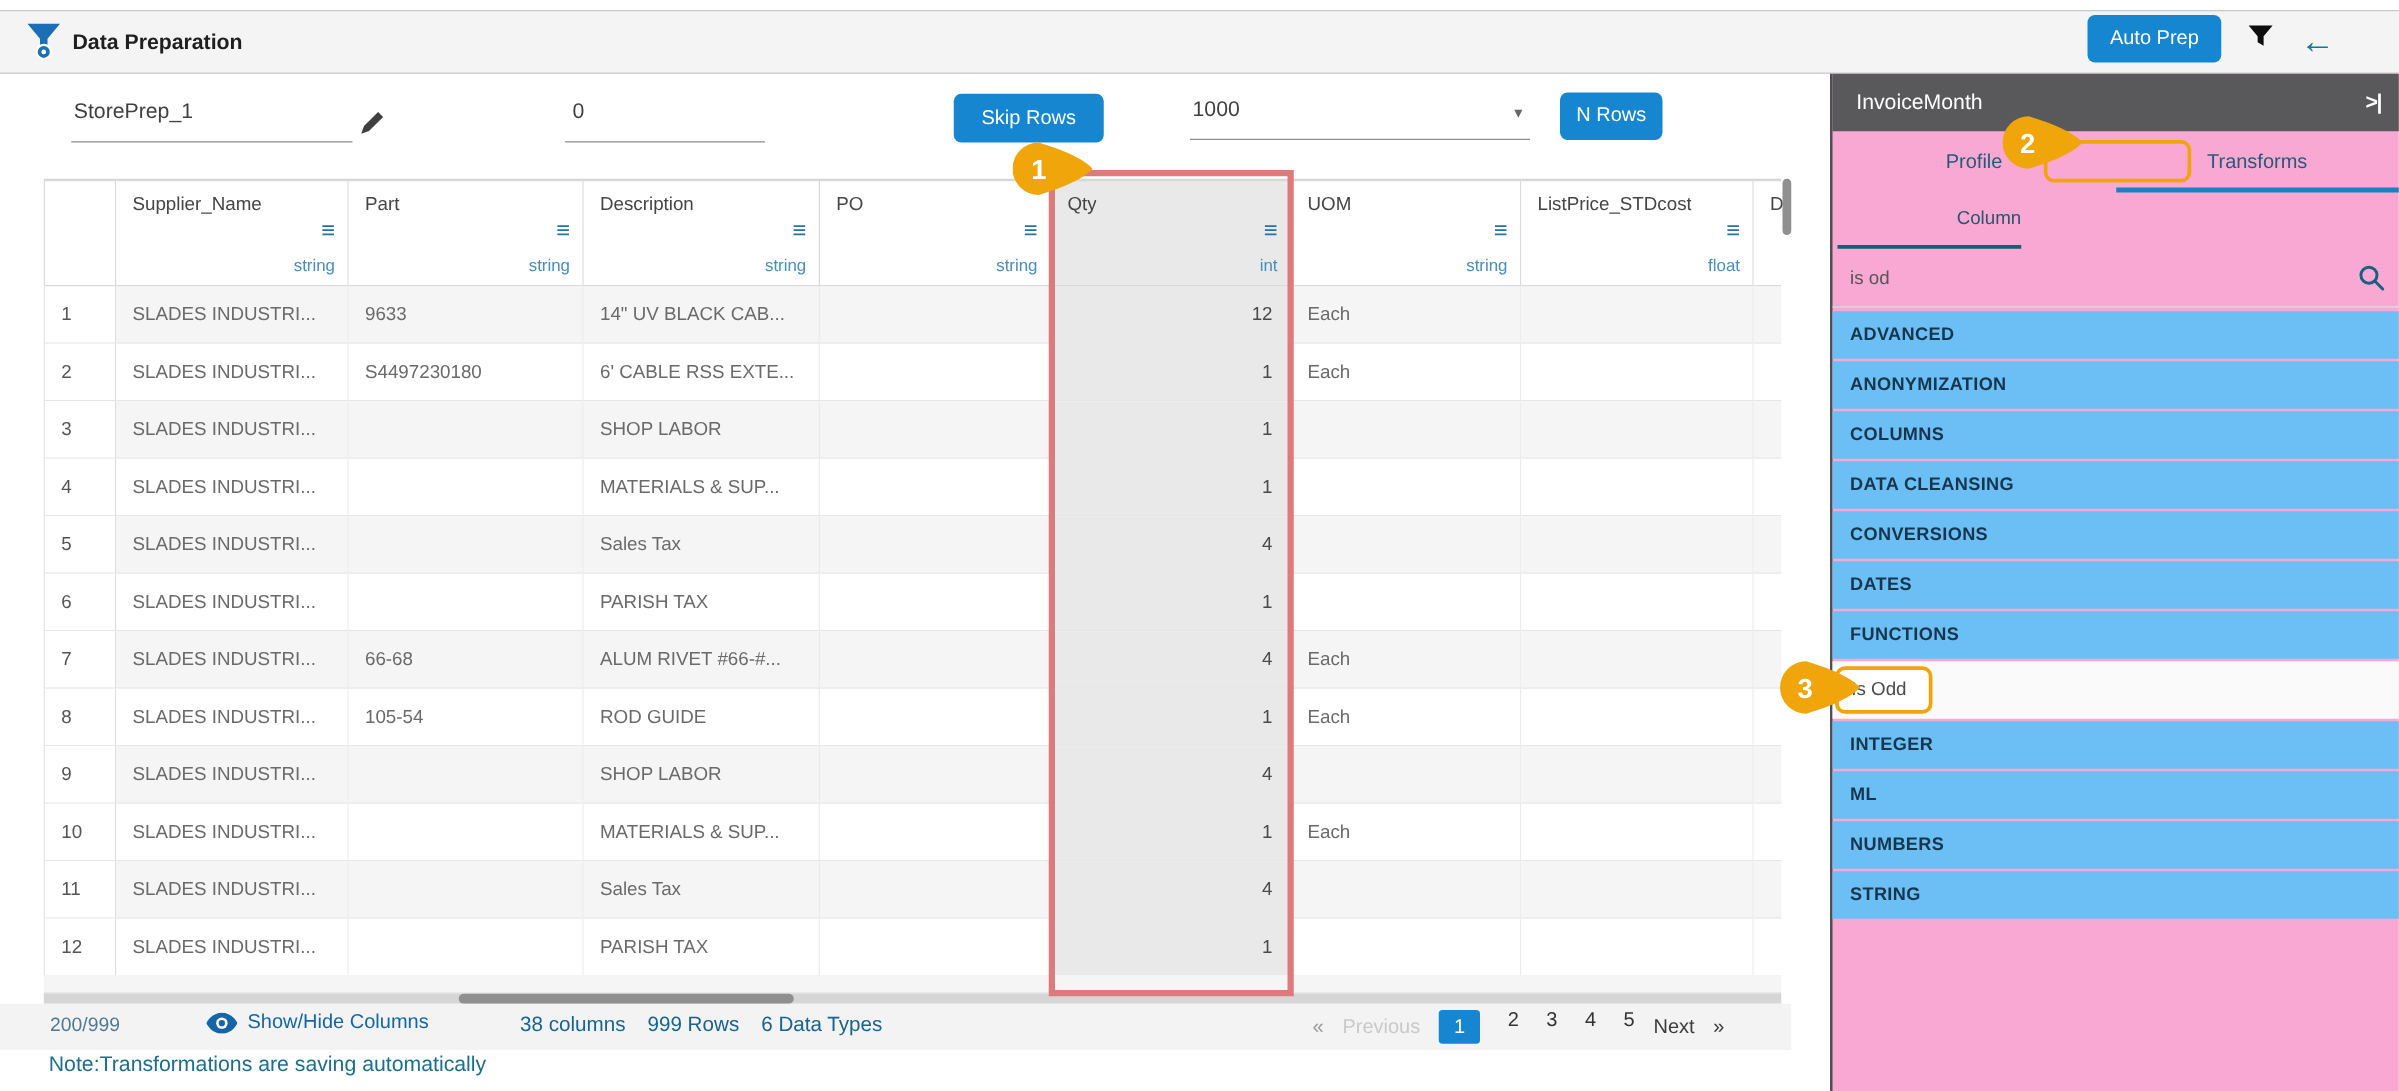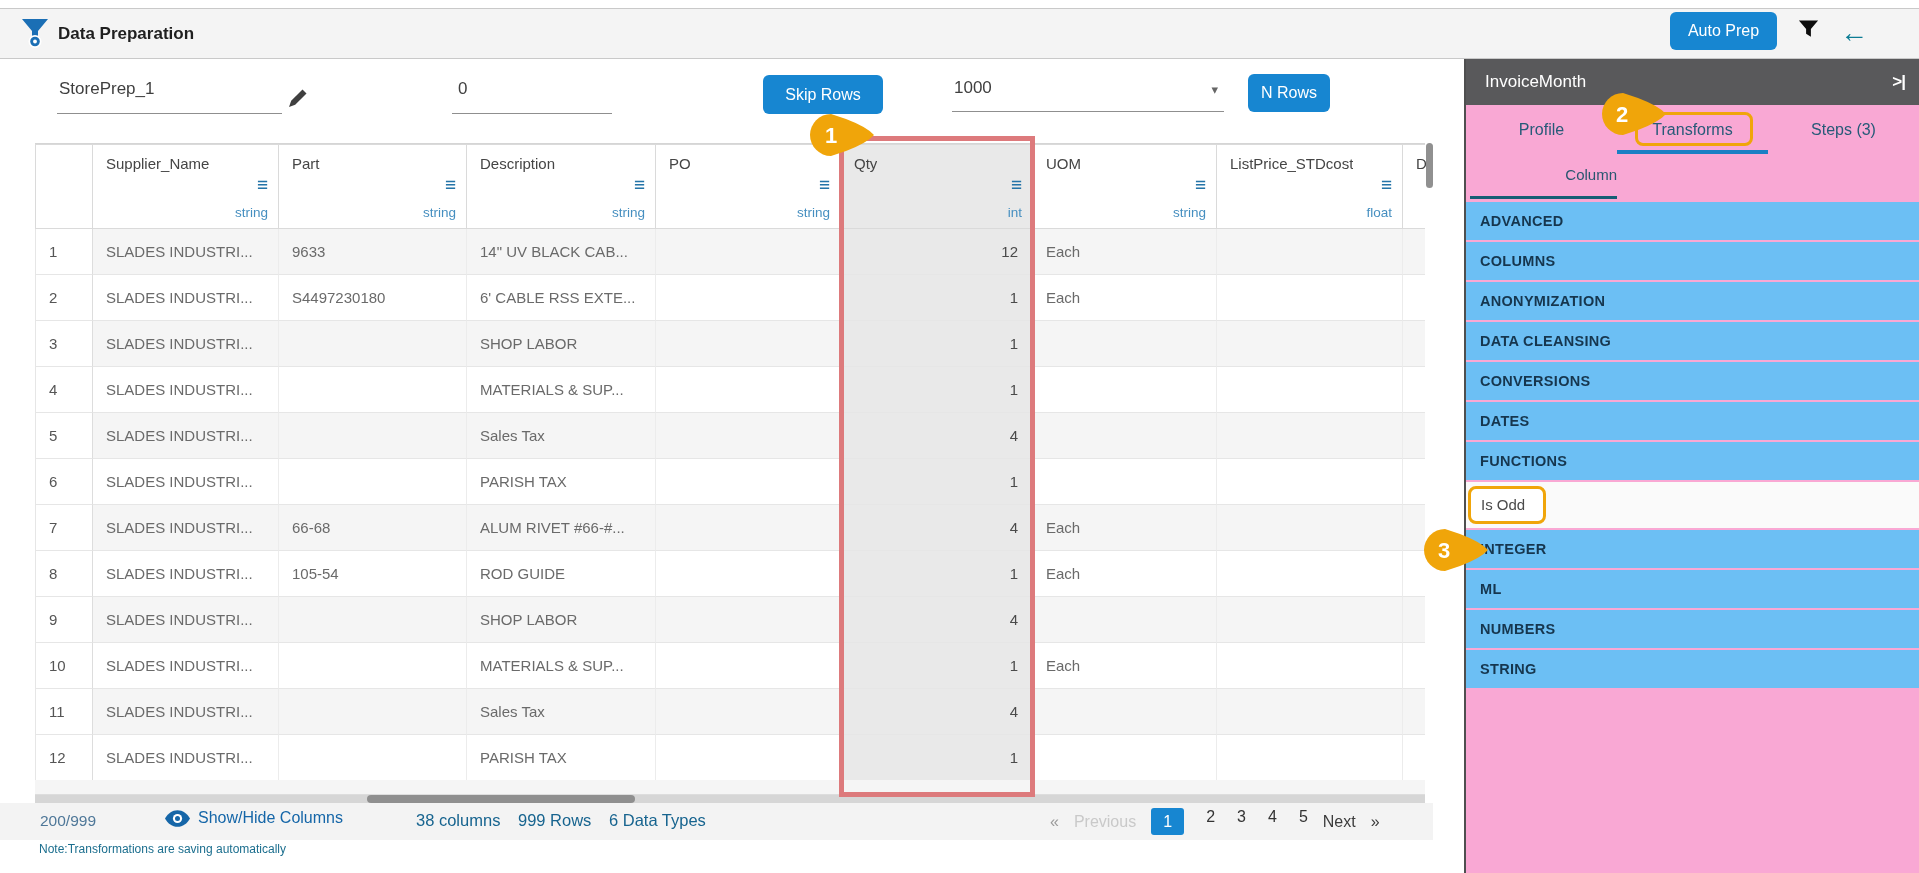--- a/index.html
+++ b/index.html
@@ -66,21 +66,21 @@
     color:#1566a8; font-size:16px; cursor:pointer; }
   #grid-info { position:absolute; left:416px; top:8px; font-size:16.5px; font-weight:500; color:#17648f; }
   #grid-info span { margin-right:13px; }
   #pagination { position:absolute; left:1050px; top:5px; display:flex; align-items:center; gap:15px; font-size:16px; }
   #pagination .arrow { color:#9a9a9a; }
   #pagination .disabled { color:#c9c9c9; }
   #pagination .page { color:#333; cursor:pointer; }
   #pagination .page.active { background:#1786d1; color:#fff; width:33px; height:27px; text-align:center;
     line-height:27px; border-radius:3px; }
   #pagination .nxt { color:#3c3c3c; cursor:pointer; }
-  #note { position:absolute; left:39px; top:842px; font-size:12px; color:#1b6e8e; }
+  #note { position:absolute; left:39px; top:842px; font-size:17px; color:#1b6e8e; }
 
   
   #sidebar { position:absolute; left:1464px; top:59px; width:455px; height:814px; background:#f9a8d4;
     border-left:2px solid #4f4f4f; }
   #sb-header { height:46px; background:#59595b; position:relative; }
   #sb-title { position:absolute; left:19px; top:0; line-height:46px; color:#fff; font-size:17px; }
   #sb-collapse { position:absolute; right:14px; top:0; line-height:46px; color:#fff; font-size:17px;
     font-weight:bold; letter-spacing:-1px; cursor:pointer; }
   #sb-tabs { display:flex; height:49px; }
   #sb-tabs .tab { flex:1; text-align:center; line-height:49px; font-size:16px; color:#275a78;
@@ -353,29 +353,35 @@
 <div id="note">Note:Transformations are saving automatically</div>
 
 <div id="sidebar">
   <div id="sb-header">
     <div id="sb-title">InvoiceMonth</div>
     <div id="sb-collapse">&gt;|</div>
   </div>
   <div id="sb-tabs">
       <div class="tab">Profile</div>
       <div class="tab active">Transforms</div>
-      <div class="tab">Steps (3)</div>
     </div>
   <div id="sb-subtabs">
     <div id="col-tab">Column</div>
   </div>
+  <div id="sb-search">
+    <input id="search-val" value="is od" style="">
+    <svg id="search-ic" viewBox="0 0 24 24">
+      <circle cx="10" cy="10" r="7" fill="none" stroke="#19607f" stroke-width="2.6"></circle>
+      <line x1="15.5" y1="15.5" x2="22" y2="22" stroke="#19607f" stroke-width="2.6" stroke-linecap="round"></line>
+    </svg>
+  </div>
   <div id="sb-cats">
       <div class="cat">ADVANCED</div>
+      <div class="cat">ANONYMIZATION</div>
       <div class="cat">COLUMNS</div>
-      <div class="cat">ANONYMIZATION</div>
       <div class="cat">DATA CLEANSING</div>
       <div class="cat">CONVERSIONS</div>
       <div class="cat">DATES</div>
       <div class="cat">FUNCTIONS</div>
       <div id="isodd-row">
         <div id="isodd-box">Is Odd</div>
       </div>
       <div class="cat">INTEGER</div>
       <div class="cat">ML</div>
       <div class="cat">NUMBERS</div>

